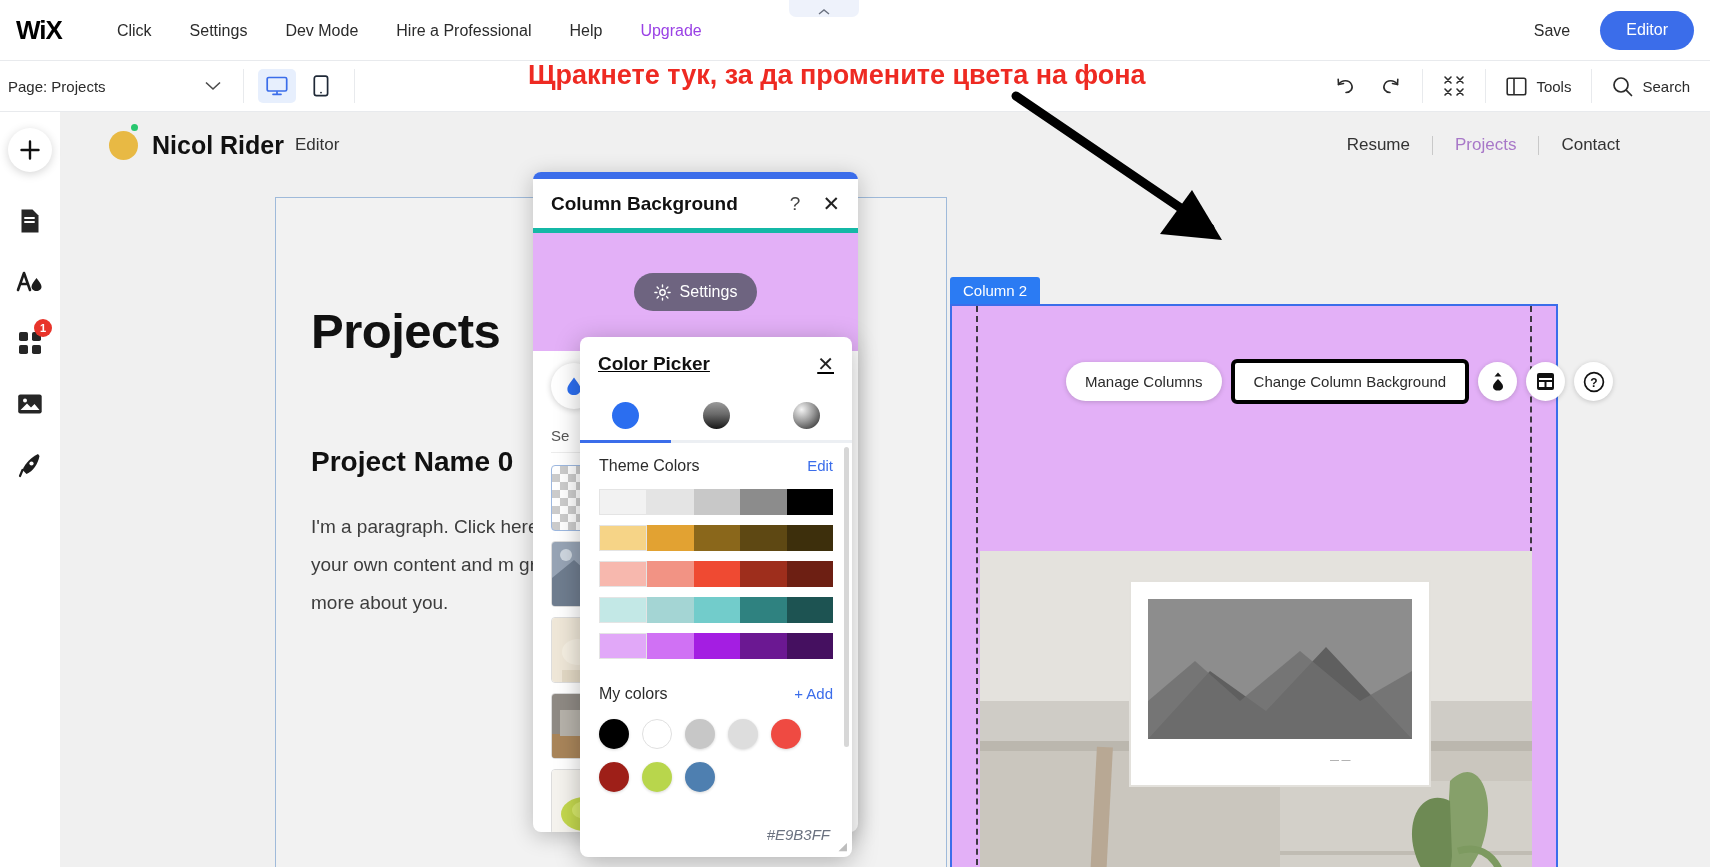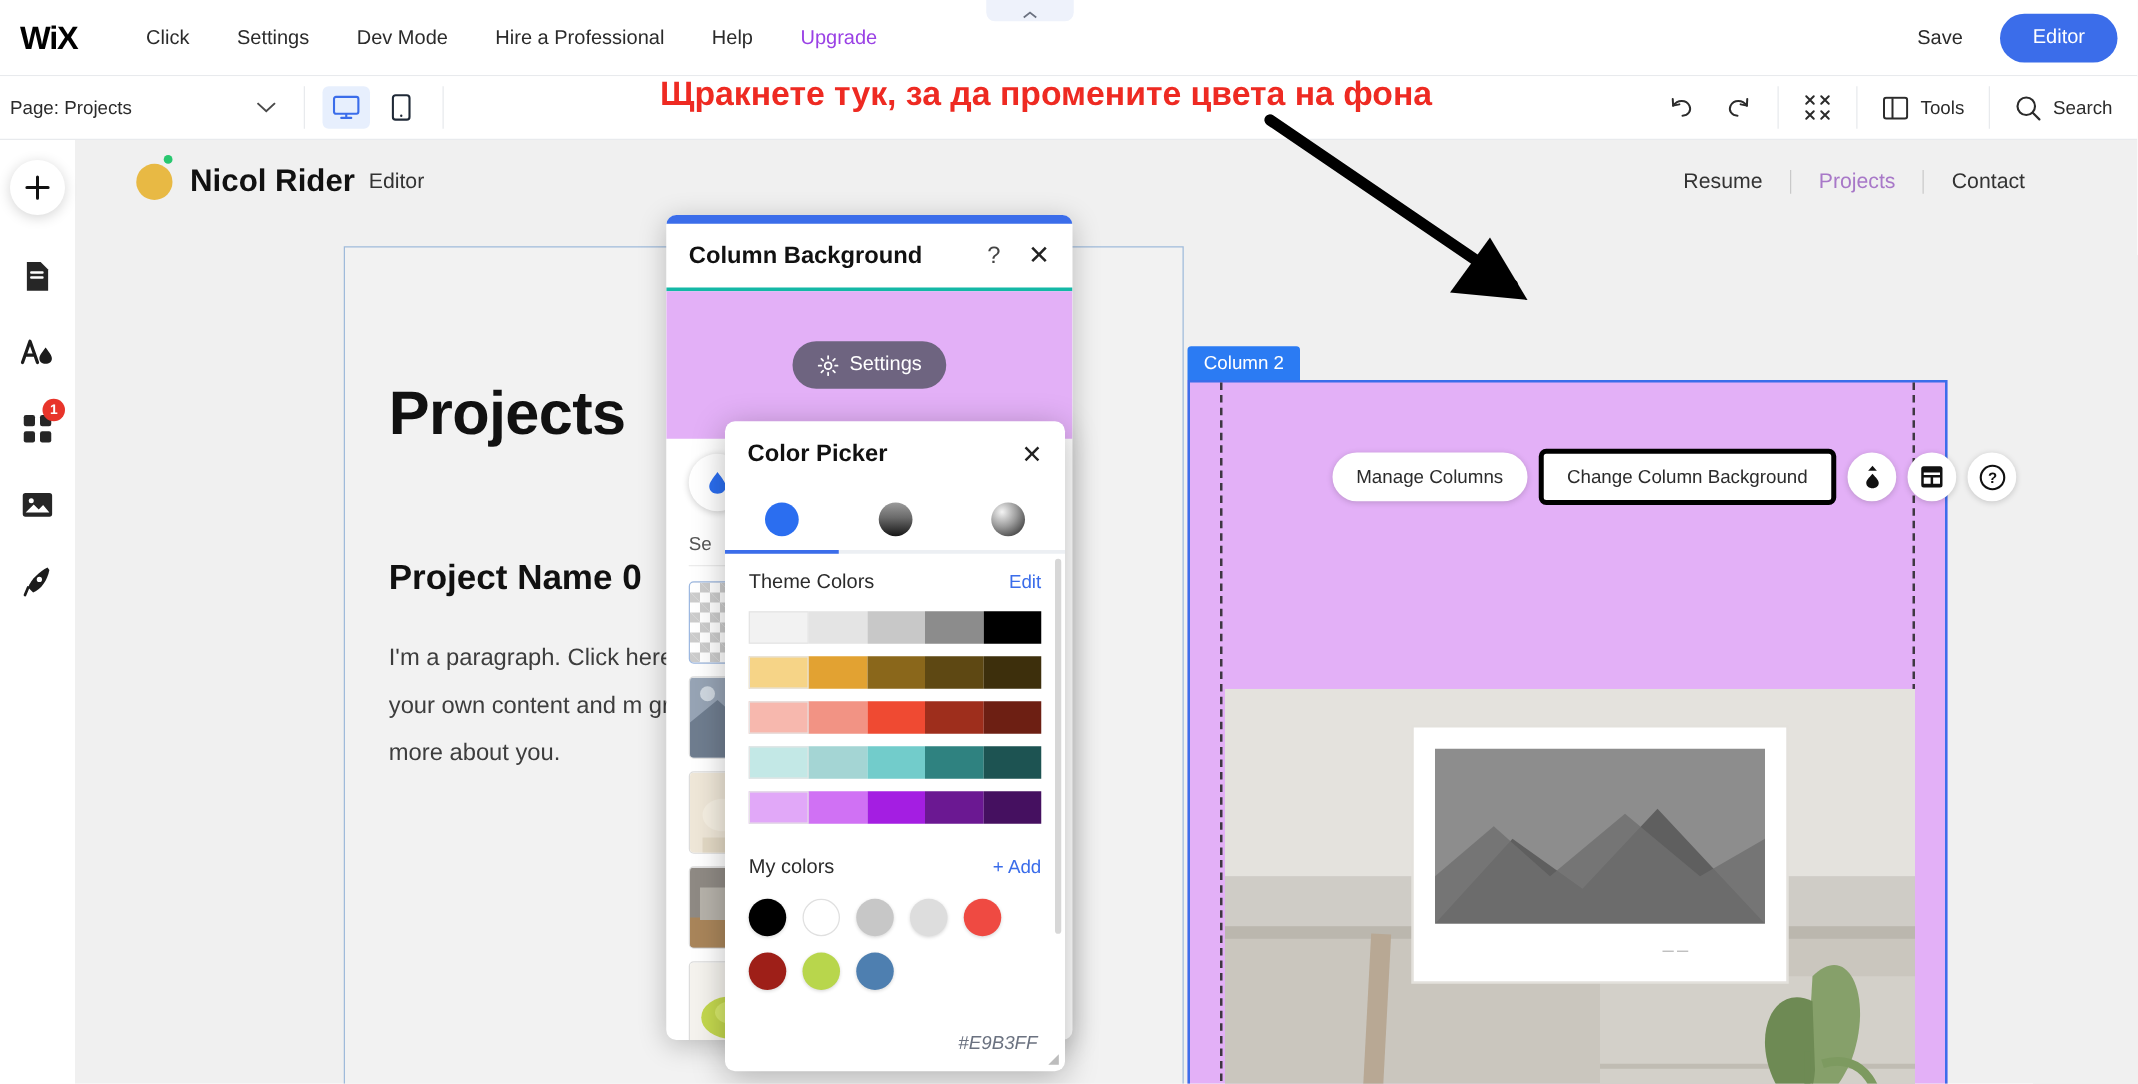--- a/index.html
+++ b/index.html
@@ -184,21 +184,21 @@
 
   
   .cbg-panel {
     position: absolute; left: 533px; top: 172px; width: 325px; height: 660px;
     background: #fff; border-radius: 8px; box-shadow: 0 4px 22px rgba(0,0,0,.23);
     z-index: 20; overflow: hidden;
   }
   .cbg-topline { height: 7px; background: #3b6dea; }
   .cbg-head {
     height: 54px; display: flex; align-items: center; padding: 0 18px;
-    border-bottom: 3px solid #14b8a6;
+    border-bottom: 5px solid #14b8a6;
   }
   .cbg-title { font-size: 19px; font-weight: 700; color: #111; }
   .cbg-head .sp { margin-left: auto; display: flex; align-items: center; gap: 22px; }
   .cbg-q { font-size: 19px; color: #444; cursor: pointer; }
   .cbg-x { font-size: 21px; color: #222; cursor: pointer; line-height: 1; }
   .cbg-preview {
     height: 118px; background: #e3b0f7; display: flex; align-items: center; justify-content: center;
   }
   .settings-pill {
     background: #6e6480; color: #fff; border-radius: 20px; height: 38px;
@@ -226,21 +226,21 @@
     border-color: #9db8e0;
   }
 
   
   .cp-panel {
     position: absolute; left: 580px; top: 337px; width: 272px; height: 520px;
     background: #fff; border-radius: 8px; box-shadow: 0 5px 26px rgba(0,0,0,.27);
     z-index: 25; overflow: hidden;
   }
   .cp-head {
-    height: 53px; display: flex; align-items: center; padding: 0 18px; position: relative;
+    height: 53px; display: flex; align-items: center; padding: 0 18px; position: relative; text-decoration: underline;
   }
   .cp-title { font-size: 19px; font-weight: 700; color: #111; }
   .cp-x { margin-left: auto; font-size: 20px; color: #222; cursor: pointer; line-height: 1; }
   .cp-modes { display: flex; height: 50px; }
   .cp-mode {
     flex: 1; display: flex; align-items: center; justify-content: center; cursor: pointer;
     position: relative;
   }
   .cp-mode .sw { width: 27px; height: 27px; border-radius: 50%; }
   .cp-sep { height: 3px; background: #eceff3; display: flex; }

